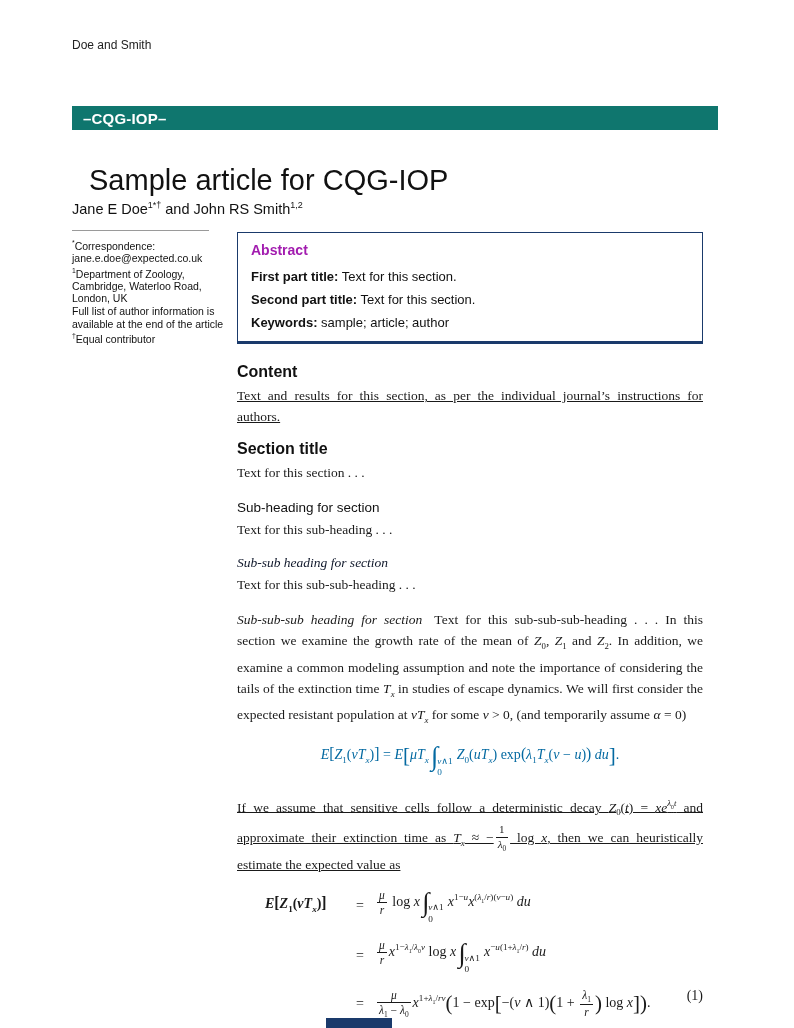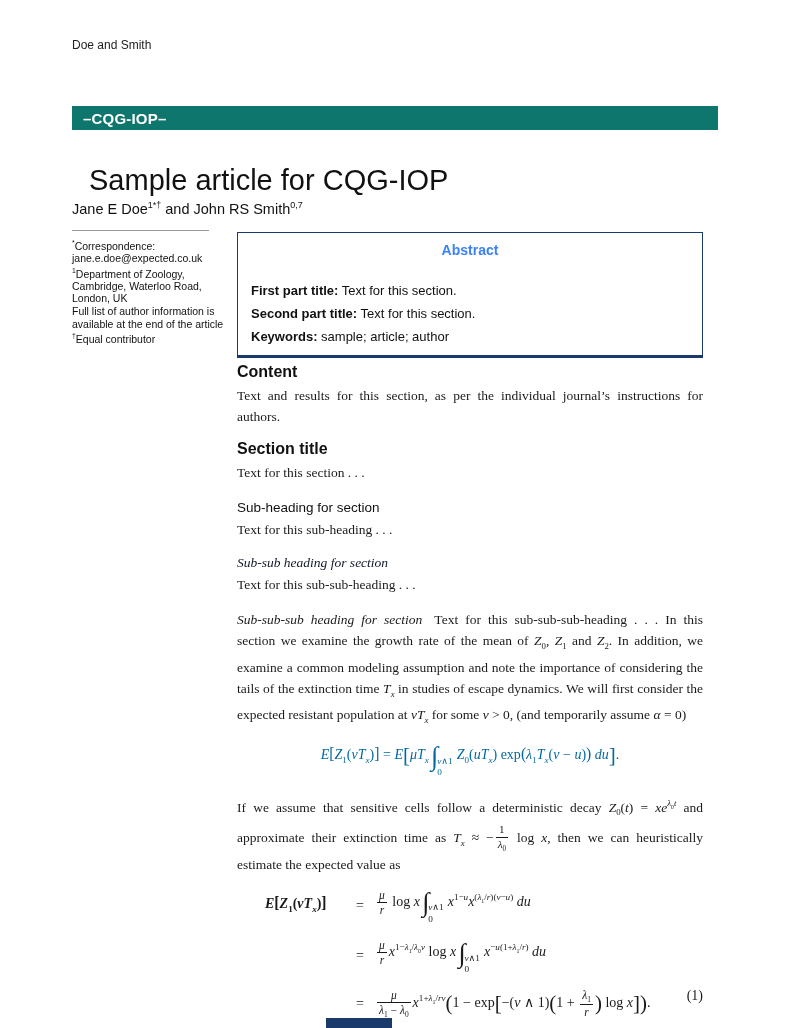--- a/index.html
+++ b/index.html
@@ -36,33 +36,33 @@
   .sidebar {
     position:absolute; left:72px; top:237px; width:158px;
     font:10.5px/12.6px "Liberation Sans", sans-serif; color:#111;
   }
   .sidebar sup { font-size:0.65em; }
   .abstract-box {
     position:absolute; left:237px; top:232px; width:466px; box-sizing:border-box;
     border:1px solid #1a3a6b; border-bottom-width:3px;
     padding:9px 13px 10px 13px; background:#fff;
   }
-  .abstract-heading { font:bold 14px/17px "Liberation Sans", sans-serif; margin-bottom:23px; color:#3b82f6;text-align:center; }
+  .abstract-heading { font:bold 14px/17px "Liberation Sans", sans-serif; margin-bottom:9px; color:#a21caf; }
   .abstract-part { font:13px/17px "Liberation Sans", sans-serif; margin-top:6px; color:#111; }
   .abstract-part b { font-weight:bold; }
   .main { position:absolute; left:237px; top:362px; width:466px; }
   .main h2 {
     font:bold 16px/19px "Liberation Sans", sans-serif; color:#111;
     margin:0 0 4px 0;
   }
   .body-para {
     font:13.5px/21px "Liberation Serif", serif; color:#1a1a1a;
     text-align:justify; margin:0;
   }
-  .gap12 { margin-bottom:12px; }
+  .gap12 { margin-bottom:12px;text-decoration:underline; }
   .gap14 { margin-bottom:14px; }
   .gap16 { margin-bottom:16px; }
   .subheading {
     font:13.5px/18px "Liberation Sans", sans-serif; color:#111; margin:0 0 2px 0;
   }
   .subsubheading {
     font:italic 13.5px/18px "Liberation Serif", serif; color:#0f172a; margin:0 0 2px 0;
   }
   .runin {
     font-style:italic; margin-right:12px;
@@ -100,21 +100,21 @@
 <div class="page">
 
   <div class="running-head">Doe and Smith</div>
 
   <div class="banner" style="background-color: #0f766e;">
     <span class="banner-label">–CQG-IOP–</span>
   </div>
 
   <h1 class="title">Sample article for CQG-IOP</h1>
 
-  <div class="authors">Jane E Doe<sup>1*†</sup> and John RS Smith<sup>0,7</sup></div>
+  <div class="authors">Jane E Doe<sup>1*†</sup> and John RS Smith<sup>1,2</sup></div>
 
   <div class="sidebar-rule"></div>
 
   <div class="sidebar">
     <div class="sidebar-line"><sup>*</sup>Correspondence:</div>
     <div class="sidebar-line">jane.e.doe@expected.co.uk</div>
     <div class="sidebar-line"><sup>1</sup>Department of Zoology,</div>
     <div class="sidebar-line">Cambridge, Waterloo Road,</div>
     <div class="sidebar-line">London, UK</div>
     <div class="sidebar-line">Full list of author information is</div>

